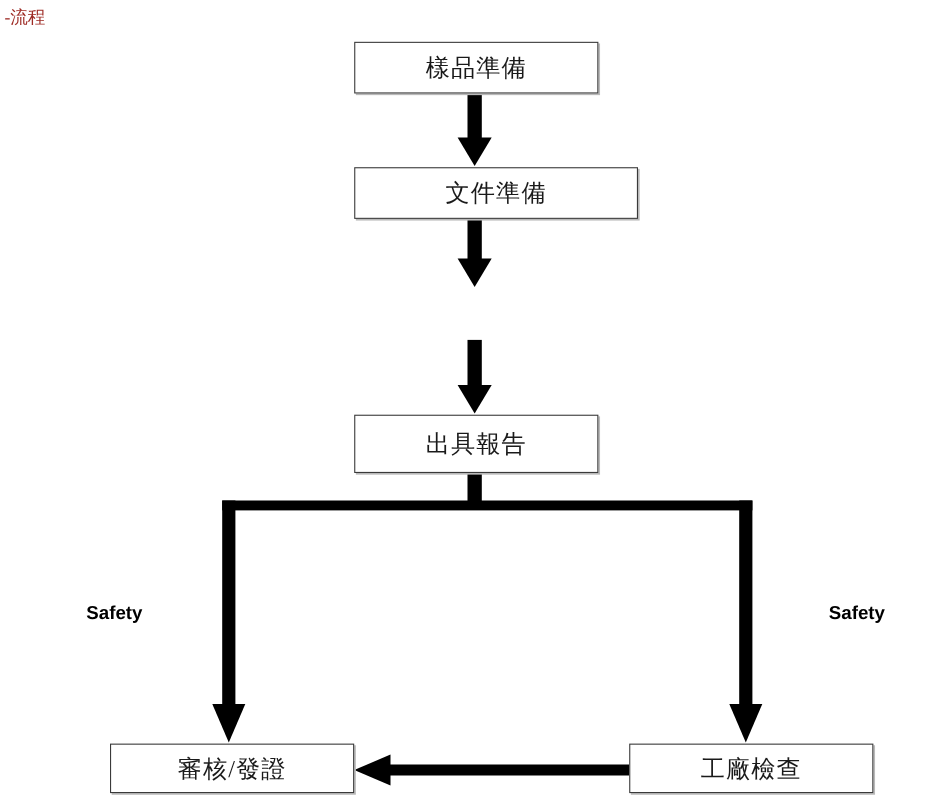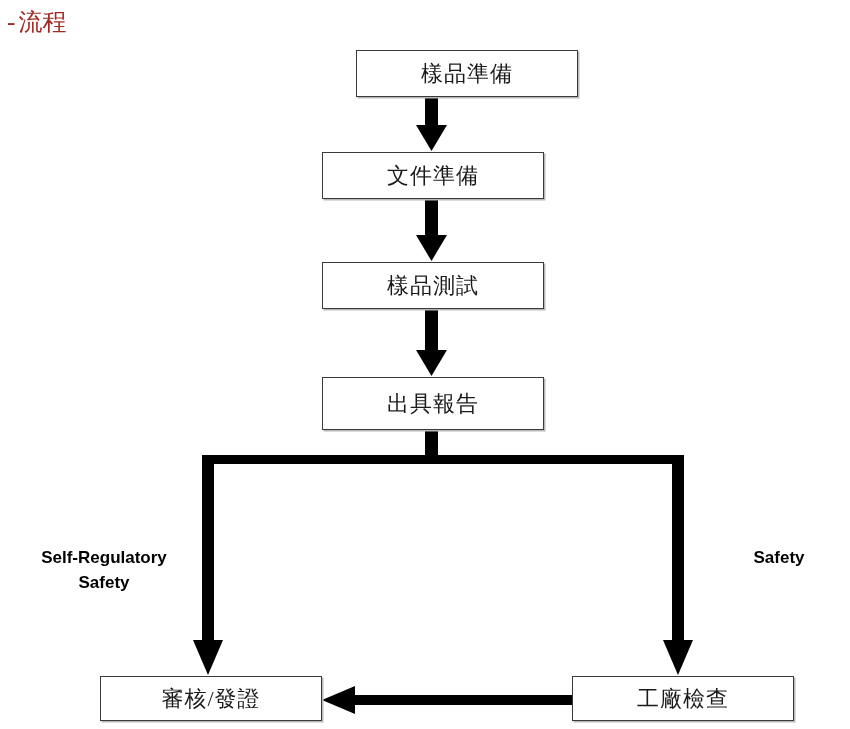--- a/index.html
+++ b/index.html
@@ -21,22 +21,22 @@
     left: 0;
     top: 0;
     width: 850px;
     height: 729px;
   }
 
   .page-title {
     position: absolute;
     left: 4px;
     top: 6px;
-    font-family: Liberation Mono, monospace;
-    font-size: 24px;
+    font-family: Liberation Serif, serif;
+    font-size: 16px;
     font-weight: normal;
     color: #9e2b25;
     white-space: nowrap;
     letter-spacing: 0px;
   }
 
   .node-box {
     position: absolute;
     box-sizing: border-box;
     background: #ffffff;
@@ -109,46 +109,42 @@
       <polygon points="663,640 693,640 678,675" fill="#000000"></polygon>
     </g>
 
     <g>
       <rect x="345" y="695" width="227" height="10" fill="#000000"></rect>
       <polygon points="355,686 355,714 322,700" fill="#000000"></polygon>
     </g>
 
   </svg>
 
-  <div class="node-box" style="left:322px; top:50px; width:222px; height:47px;margin-left:34px;">
+  <div class="node-box" style="left:322px; top:38px; width:222px; height:47px;">
     <span>樣品準備</span>
   </div>
 
-  <div class="node-box" style="left:322px; top:152px; width:222px; height:47px;">
+  <div class="node-box" style="left:322px; top:152px; width:258px; height:47px;">
     <span>文件準備</span>
   </div>
 
-  <div class="node-box" style="left:322px; top:262px; width:222px; height:47px;">
-    <span>樣品測試</span>
-  </div>
 
   <div class="node-box" style="left:322px; top:377px; width:222px; height:53px;">
     <span>出具報告</span>
   </div>
 
   <div class="node-box" style="left:572px; top:676px; width:222px; height:45px;">
     <span>工廠檢查</span>
   </div>
 
   <div class="node-box" style="left:100px; top:676px; width:222px; height:45px;">
     <span>審核/發證</span>
   </div>
 
   <div class="edge-label" style="left:8px; top:546px; width:192px;">
-    <div>Self-Regulatory</div>
     <div>Safety</div>
   </div>
 
   <div class="edge-label" style="left:714px; top:546px; width:130px;">
     <div>Safety</div>
   </div>
 
 </div>
 
 </body></html>

